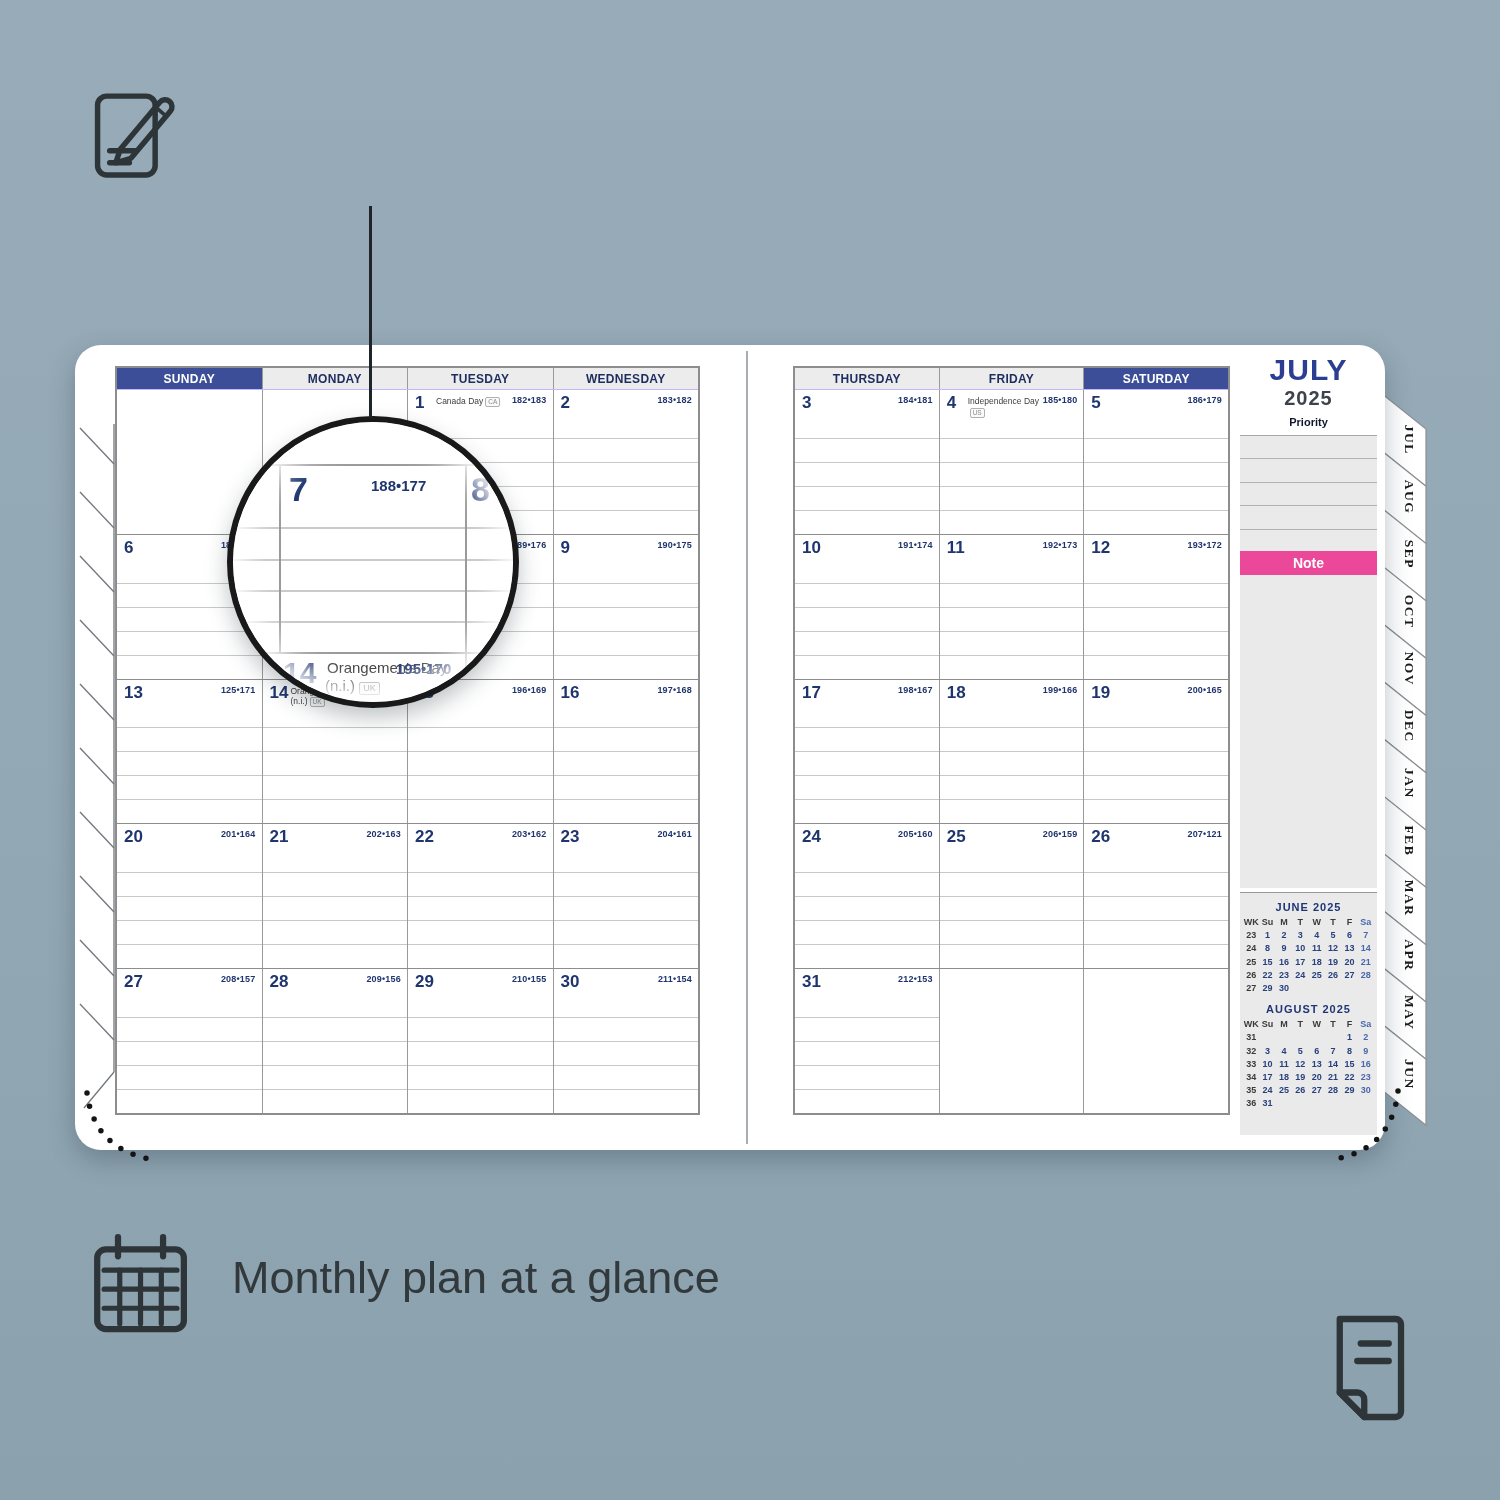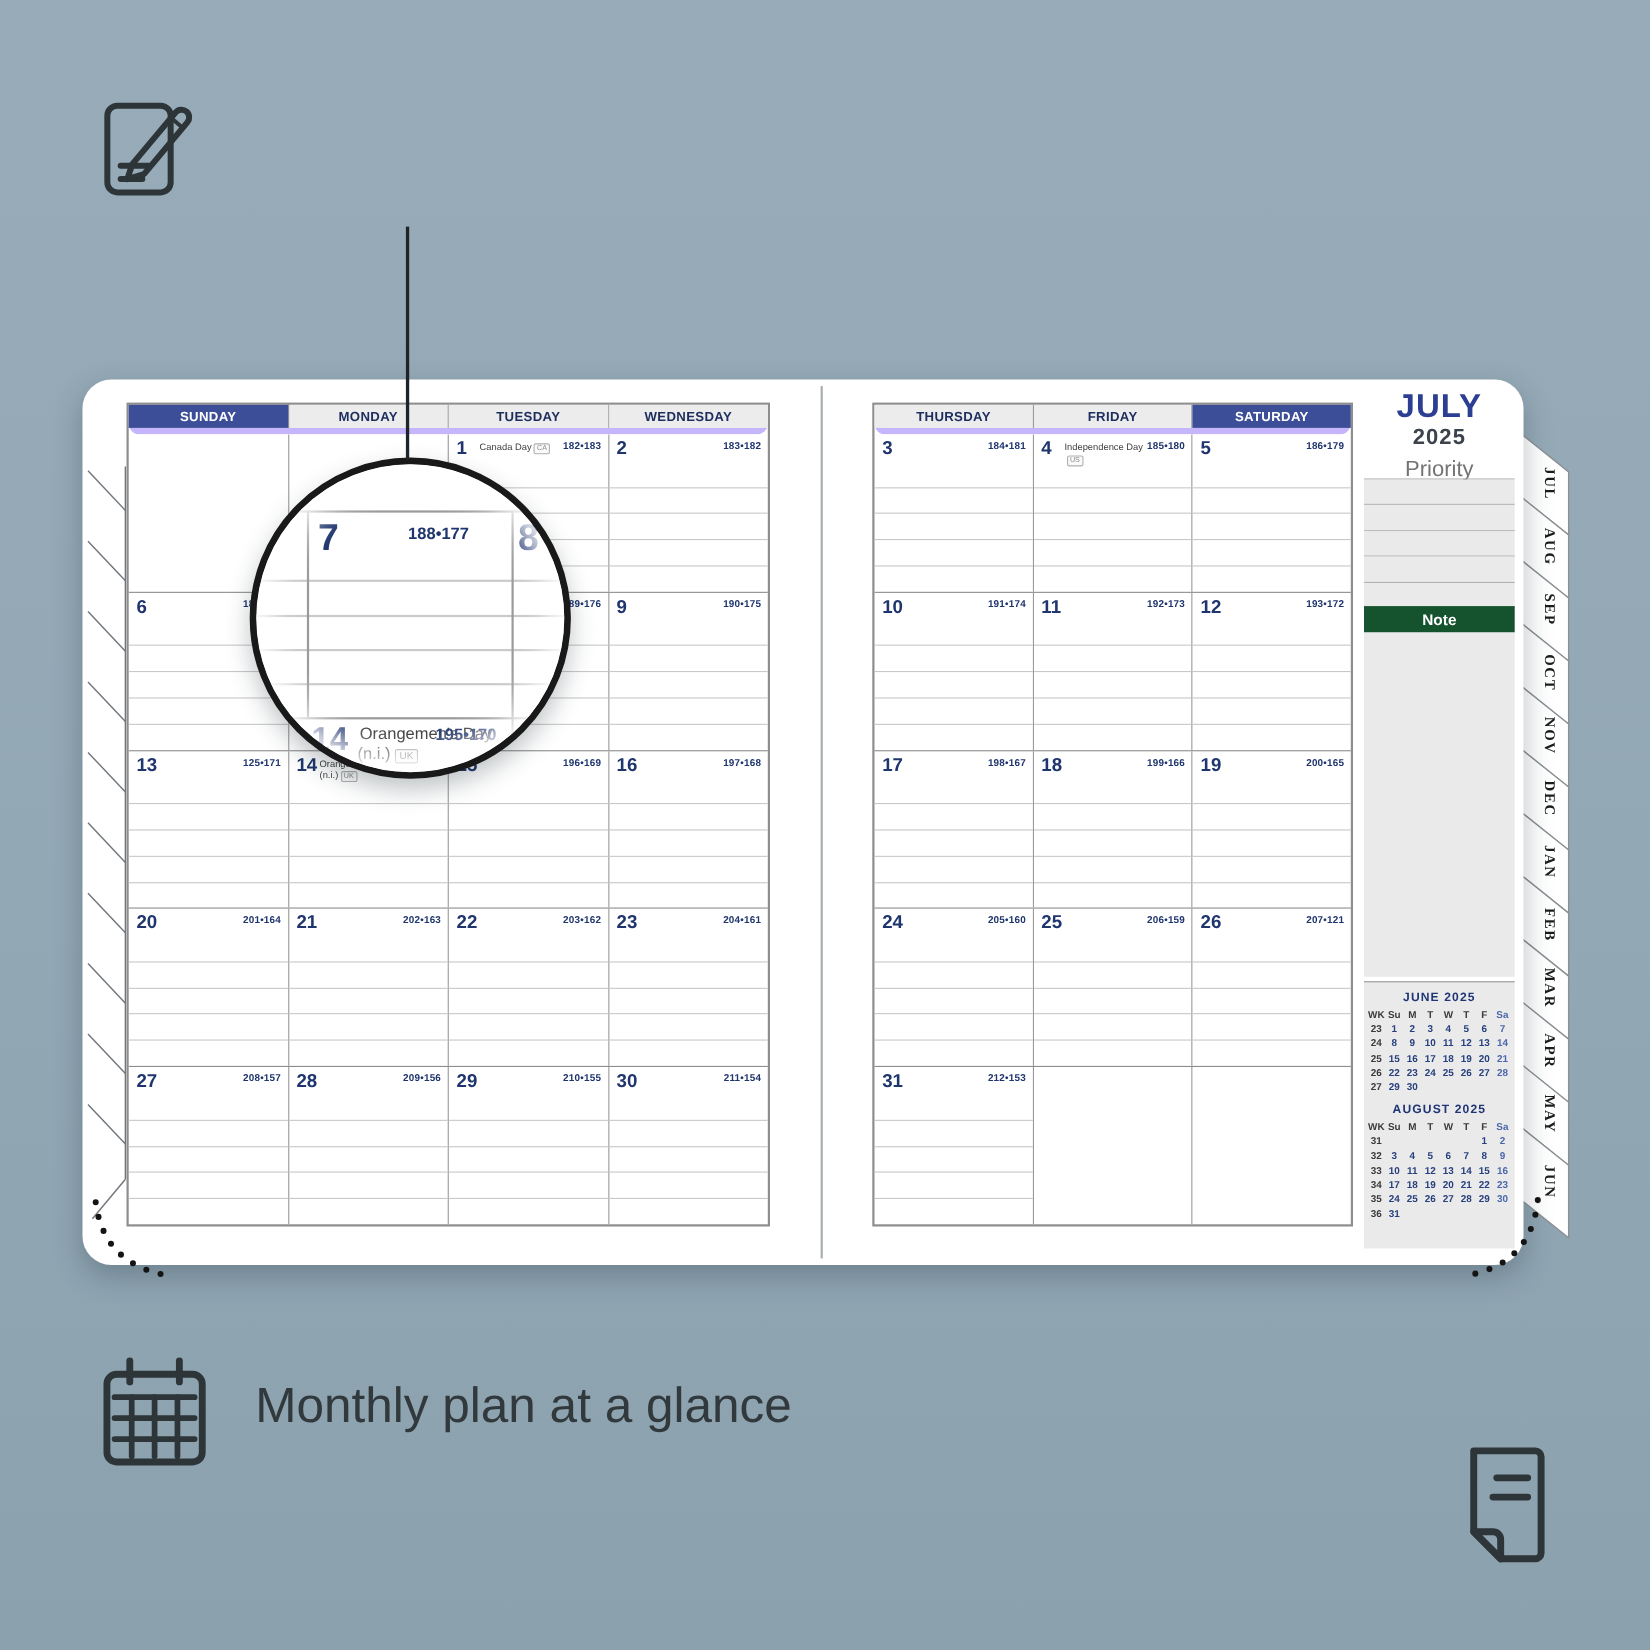--- a/index.html
+++ b/index.html
@@ -18,44 +18,44 @@
   .pointer-line{position:absolute;left:369px;top:206px;width:3px;height:212px;background:#1f2428;z-index:6;}
   
   .card{position:absolute;left:75px;top:345px;width:1310px;height:805px;background:#fff;
     border-radius:26px;box-shadow:0 10px 26px rgba(34,51,62,.30);z-index:2;}
   .spine{position:absolute;left:671px;top:6px;height:793px;width:2px;background:#a9aeb2;}
   
   .grid{position:absolute;top:21px;height:749px;border:2px solid #8d8d8d;box-sizing:border-box;
     background:#fff;display:flex;flex-direction:column;}
   #grid-left{left:40px;width:585px;}
   #grid-right{left:718px;width:437px;}
-  .dow-row{display:flex;height:21px;border-bottom:6px solid #c4b5fd;flex:none;border-radius:10px;}
+  .dow-row{display:flex;height:21px;border-bottom:1px solid #c4b5fd;flex:none;}
   .dow-cell{flex:1;background:#ececec;color:#1c2d5e;font-weight:bold;font-size:12px;
     display:flex;align-items:center;justify-content:center;border-right:1px solid #9a9a9a;letter-spacing:.3px;}
   .dow-cell:last-child{border-right:none;}
   .dow-cell.hl{background:#3c4e97;color:#fff;}
   .weeks{flex:1;display:flex;flex-direction:column;}
   .week-row{flex:1;display:flex;border-bottom:1px solid #8d8d8d;}
   .week-row:last-child{border-bottom:none;}
   .day-cell{flex:1;position:relative;border-right:1px solid #9a9a9a;}
   .day-cell:last-child{border-right:none;}
   .subline{position:absolute;left:0;right:0;height:1px;background:#c8c8c8;}
   .day-num{position:absolute;left:7px;top:3px;font-size:17px;font-weight:bold;color:#1f356e;}
   .day-pair{position:absolute;right:6px;top:5px;font-size:9px;font-weight:bold;color:#1f356e;letter-spacing:.2px;}
   .holiday{position:absolute;left:28px;top:6px;width:86px;font-size:8.5px;line-height:10.5px;color:#3d3d3d;}
   .badge{display:inline-block;border:1px solid #b0b0b0;border-radius:2px;font-size:6.5px;line-height:8px;
     padding:0 2px;color:#8a8a8a;background:#fafafa;margin-left:2px;}
   
   .side-title{position:absolute;left:1165px;width:137px;text-align:center;}
   #july-title{top:8px;font-size:30px;font-weight:bold;color:#2c3e92;letter-spacing:1px;}
   #year-title{top:42px;font-size:20px;font-weight:bold;color:#3d434c;letter-spacing:1px;}
-  #priority-label{top:71px;font-size:20px;font-weight:normal;color:#737373;}
+  #priority-label{top:71px;font-size:11px;font-weight:bold;color:#0f172a;}
   #priority-rows{position:absolute;left:1165px;top:90px;width:137px;border-top:1px solid #a8a8a8;}
   .priority-row{height:22.4px;background:#eaeaea;border-bottom:1px solid #b2b2b2;}
-  #note-bar{position:absolute;left:1165px;top:206px;width:137px;height:24px;background:#14532d;color:#fff;
+  #note-bar{position:absolute;left:1165px;top:206px;width:137px;height:24px;background:#ec4899;color:#fff;
     font-weight:bold;font-size:14px;text-align:center;line-height:24px;}
   #note-area{position:absolute;left:1165px;top:230px;width:137px;height:313px;background:#eaeaea;}
   #minical-block{position:absolute;left:1165px;top:547px;width:137px;height:242px;background:#eaeaea;
     border-top:1.5px solid #999;}
   .minical-title{text-align:center;font-size:11px;font-weight:bold;color:#203576;letter-spacing:1px;margin:8px 0 3px;}
   .minical-grid{display:grid;grid-template-columns:repeat(8,1fr);padding:0 3px;}
   .minical-cell{font-size:9px;font-weight:bold;color:#27407e;text-align:center;height:13.2px;line-height:13.2px;}
   .minical-cell.wk{color:#3a3a3a;}
   .minical-cell.sa{color:#4a67ad;}
   .minical-cell.hdr{color:#3a3a3a;}

